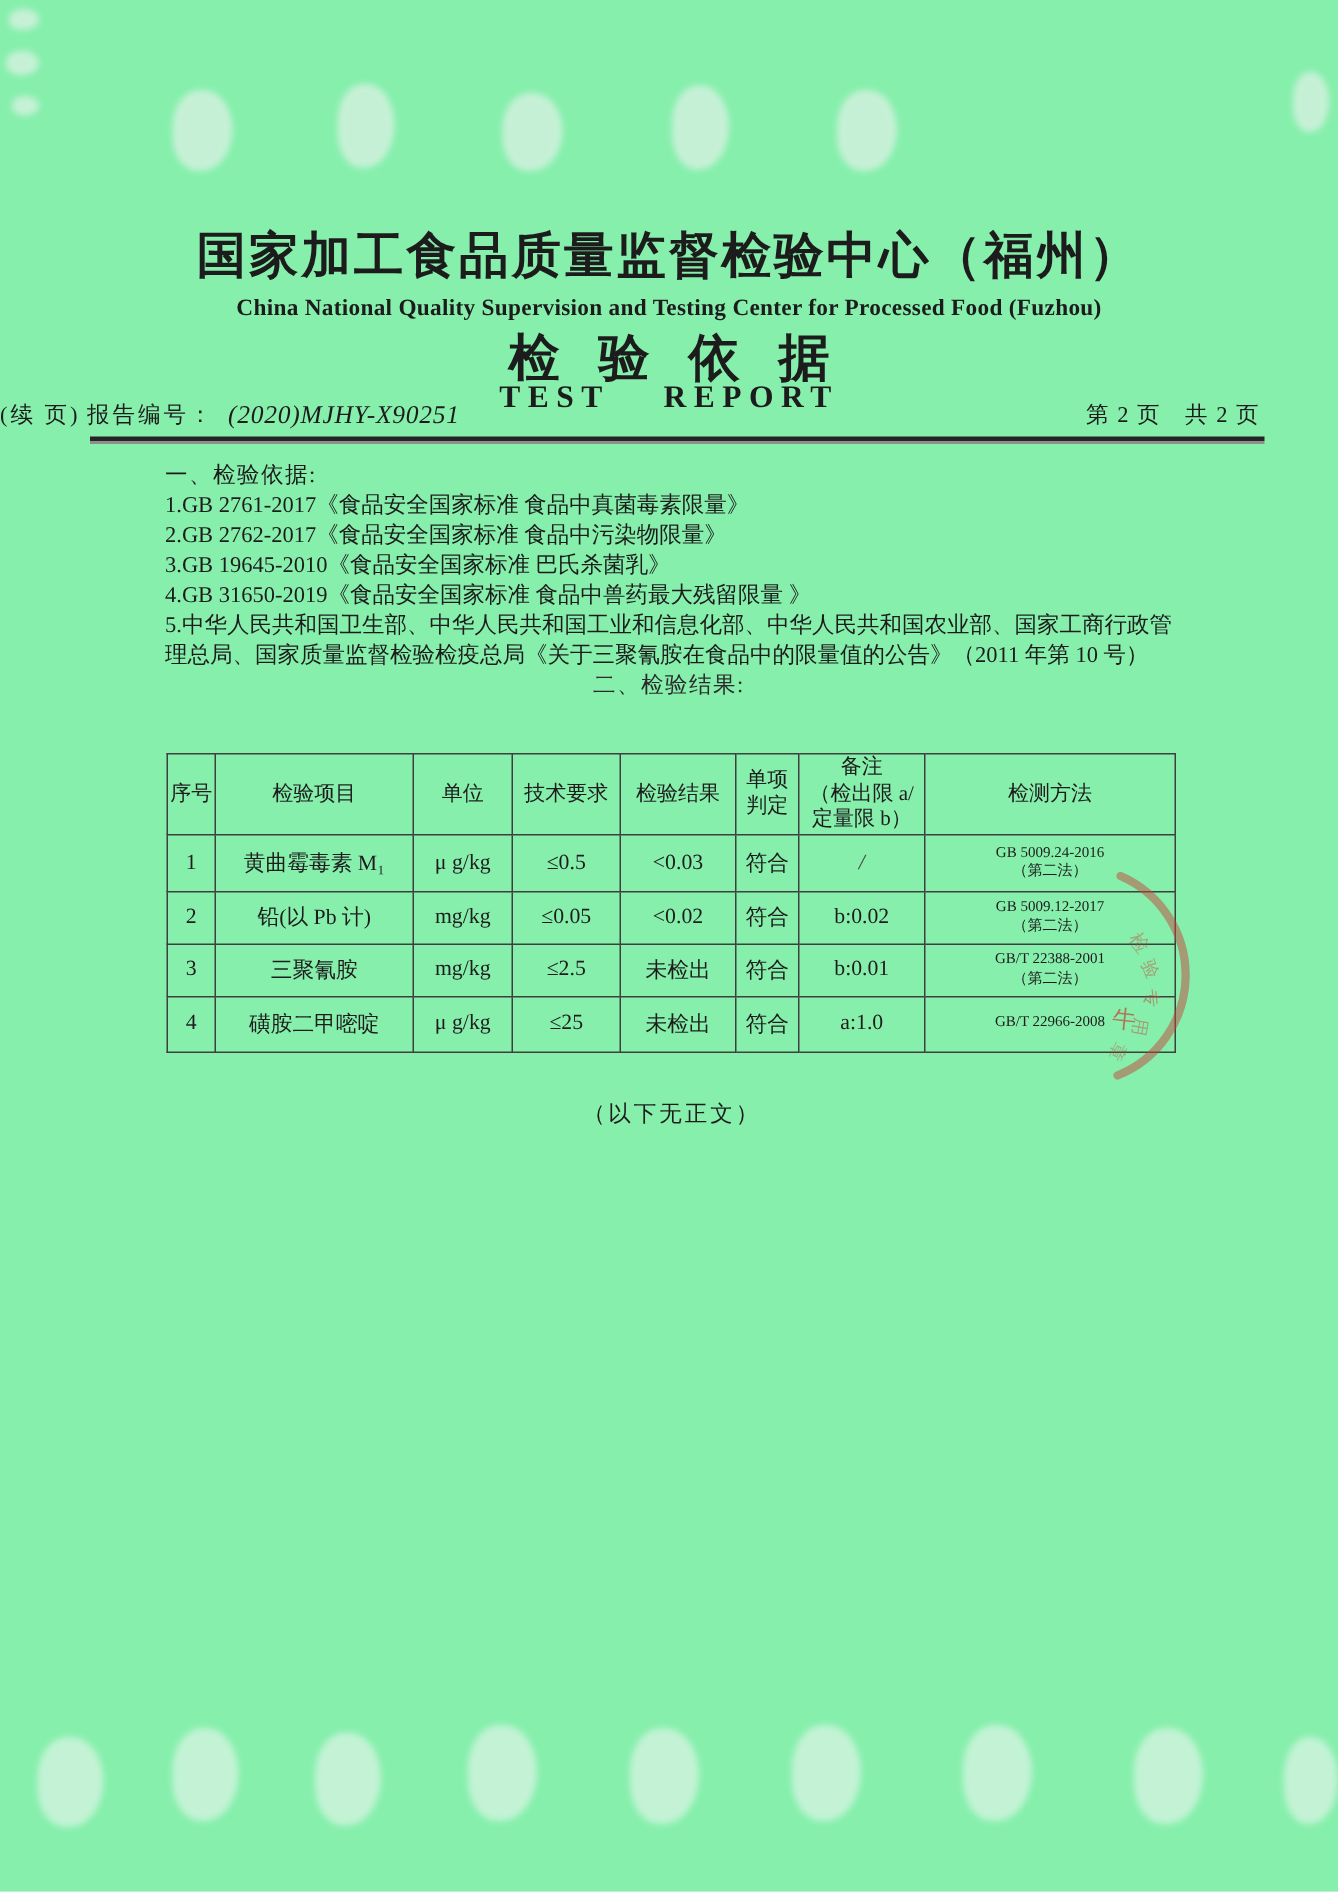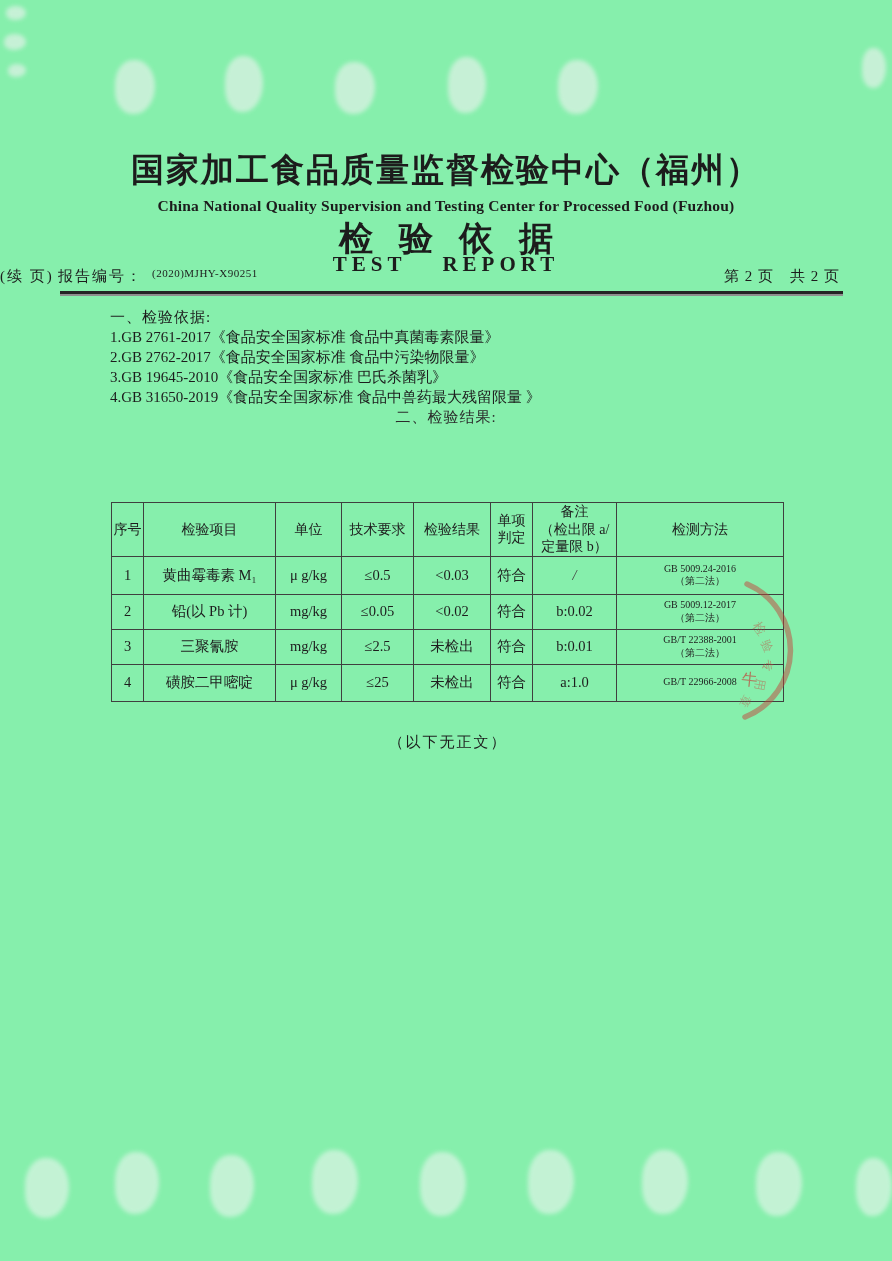--- a/index.html
+++ b/index.html
@@ -15,21 +15,21 @@
   .org-cn{top:148px;font-family:"Liberation Sans","DejaVu Sans",sans-serif;
           font-weight:bold;font-size:33px;letter-spacing:2px;}
   .org-en{top:197px;font-family:"Liberation Serif",serif;font-weight:bold;
           font-size:15.5px;letter-spacing:.2px;}
   .title-cn{top:216px;font-family:"Liberation Sans","DejaVu Sans",sans-serif;
           font-weight:bold;font-size:34px;letter-spacing:26px;padding-left:26px;}
   .title-en{top:252px;font-family:"Liberation Serif",serif;font-weight:bold;
           font-size:21px;letter-spacing:5px;word-spacing:26px;}
   .report-line{top:267px;height:22px;font-size:15px;}
   .report-label{position:absolute;left:58px;letter-spacing:2px;}
-  .report-no{position:absolute;left:152px;font-size:11px;letter-spacing:.5px;}
+  .report-no{position:absolute;left:152px;font-size:17px;letter-spacing:.5px;font-style:italic;}
   .continuation{position:absolute;left:0;right:0;text-align:left;letter-spacing:2px;}
   .page-indicator{position:absolute;right:48px;letter-spacing:1px;}
   .rule{top:291px;left:60px;width:783px;height:5px;
         background:linear-gradient(#242424 0 60%,#8e8e8e 60% 100%);}
 
   
   .basis{top:307px;left:110px;width:672px;font-size:15px;line-height:20px;}
   .basis .heading{letter-spacing:1px;}
   .basis div{margin:0;}
   .results-heading{letter-spacing:1px;color:#2b2b2b;text-align:center;}
@@ -95,20 +95,21 @@
     <span class="page-indicator">第 2 页　共 2 页</span>
   </div>
   <div class="abs rule"></div>
 
   <div class="abs basis">
     <div class="heading">一、检验依据:</div>
     <div>1.GB 2761-2017《食品安全国家标准 食品中真菌毒素限量》</div>
     <div>2.GB 2762-2017《食品安全国家标准 食品中污染物限量》</div>
     <div>3.GB 19645-2010《食品安全国家标准 巴氏杀菌乳》</div>
     <div>4.GB 31650-2019《食品安全国家标准 食品中兽药最大残留限量 》</div>
+    <div>5.中华人民共和国卫生部、中华人民共和国工业和信息化部、中华人民共和国农业部、国家工商行政管理总局、国家质量监督检验检疫总局《关于三聚氰胺在食品中的限量值的公告》（2011 年第 10 号）</div>
     <div class="results-heading">二、检验结果:</div>
   </div>
 
   <table class="results">
     <colgroup>
       <col style="width:32px">
         <col style="width:132px">
         <col style="width:66px">
       <col style="width:72px">
         <col style="width:77px">

